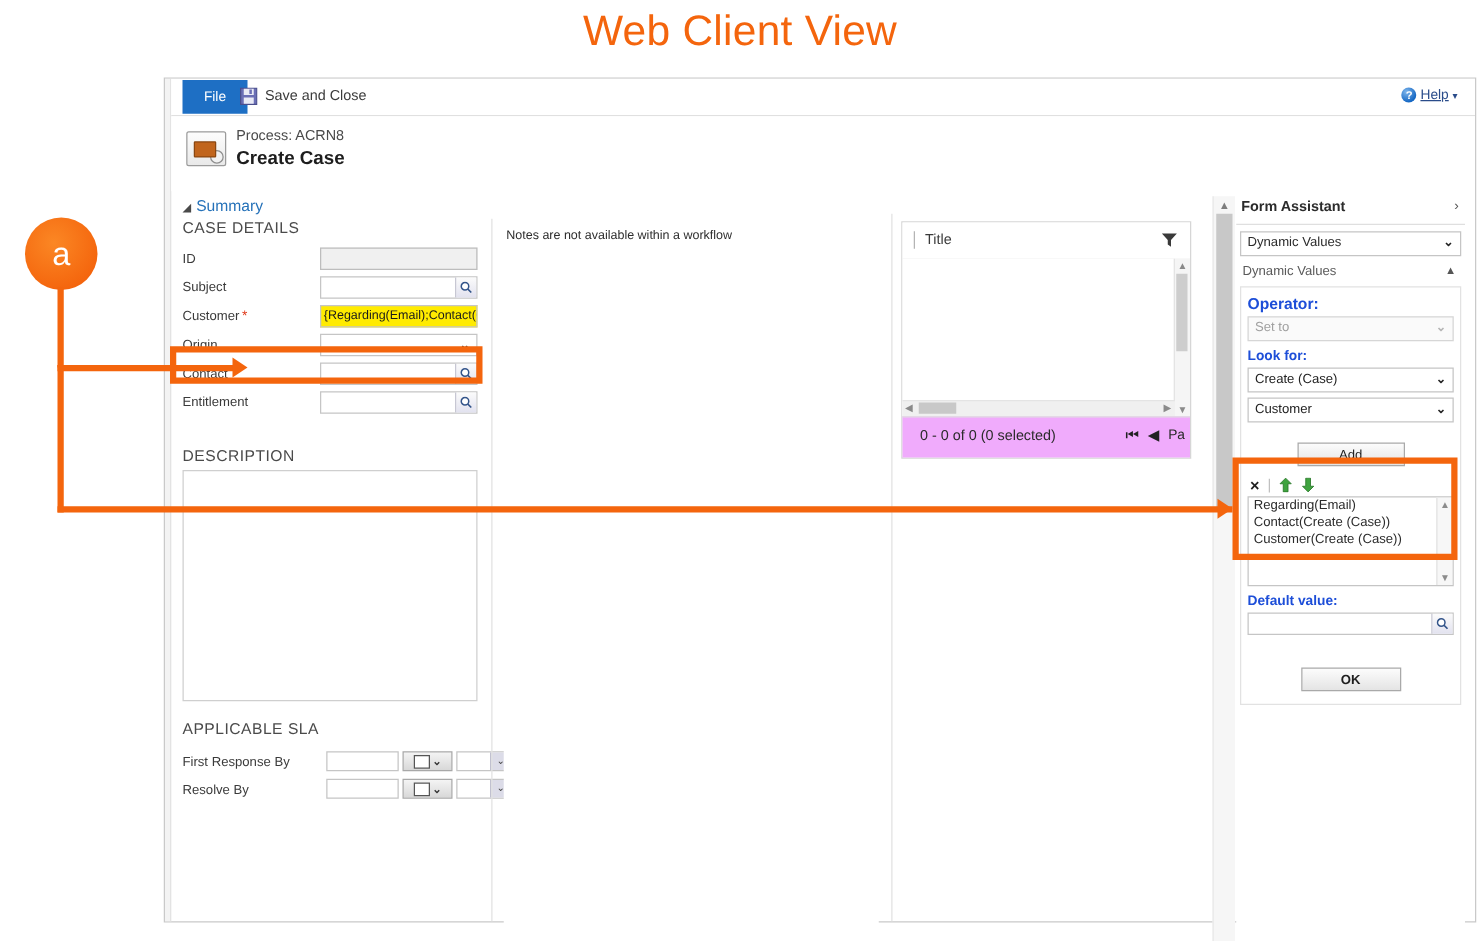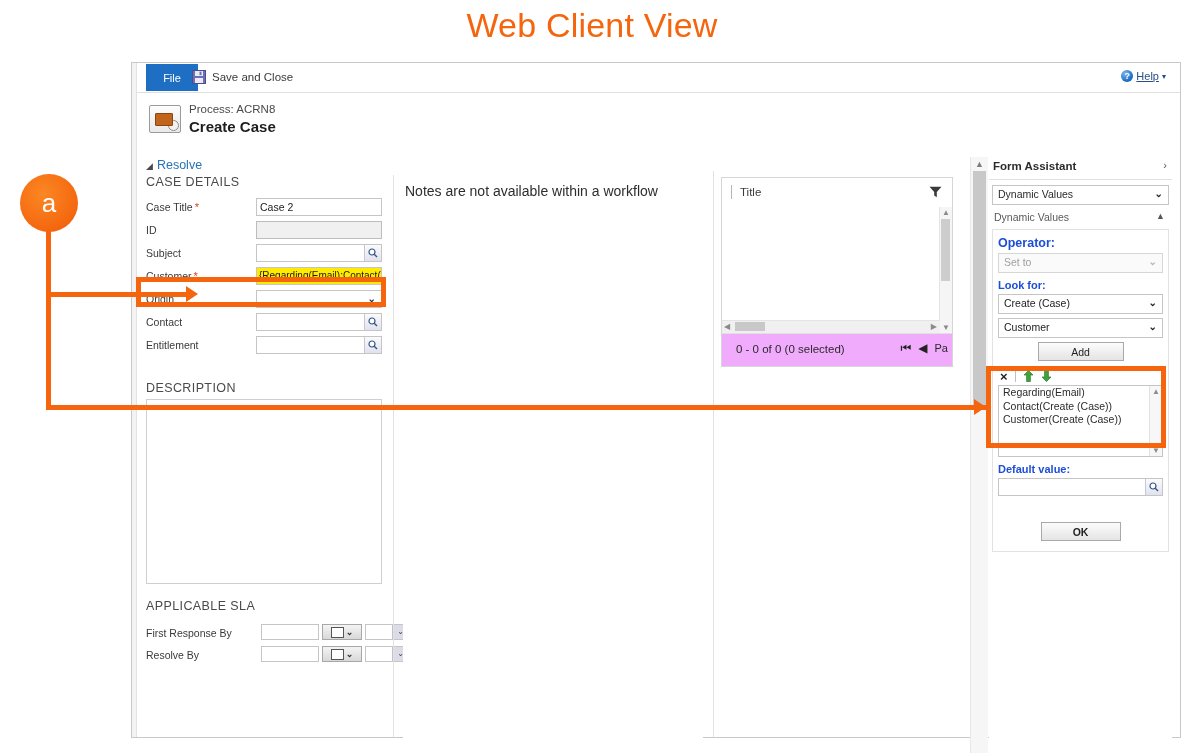--- a/index.html
+++ b/index.html
@@ -125,21 +125,21 @@
   .sla-cal .cico{width:13px;height:11px;background:#fff;border:1.5px solid #555;box-sizing:border-box;}
   .sla-cal .cv{font-size:9px;font-weight:bold;color:#333;}
   .sla-last{
     position:absolute;left:228px;top:2px;width:44px;height:16px;box-sizing:border-box;
     border:1px solid #c5c5c5;background:#fff;
   }
   .sla-last .cv{position:absolute;right:0;top:0;width:15px;height:14px;background:#dcdce8;border-left:1px solid #c0c0cf;font-size:8px;color:#444;text-align:center;line-height:14px;}
 
   
   .notes{position:absolute;left:9px;top:6px;width:300px;height:592px;background:#fff;}
-  .notes-txt{font-size:14px;color:#2d2d2d;padding:2px 0 0 2px;}
+  .notes-txt{font-size:10px;color:#2d2d2d;padding:2px 0 0 2px;}
 
   
   .grid{position:absolute;left:7px;top:6px;width:232px;height:190px;border:1px solid #d6d6d6;background:#fff;box-sizing:border-box;}
   .grid-head{height:29px;border-bottom:1px solid #dcdcdc;background:#fff;position:relative;}
   .grid-head .divider{position:absolute;left:9px;top:7px;width:1px;height:14px;background:#b4b4b4;}
   .grid-head .th{position:absolute;left:18px;top:8px;font-size:11.5px;color:#3a3a3a;}
   .grid-head .filt{position:absolute;right:10px;top:8px;}
   .funnel{width:13px;height:12px;display:block;}
   .grid-body{position:absolute;left:0;top:29px;right:0;bottom:33px;background:#fff;}
   .gv-scroll{position:absolute;right:0;top:0;width:12px;bottom:0;background:#f5f5f5;border-left:1px solid #e4e4e4;}
@@ -188,21 +188,21 @@
     position:relative;height:18px;border:1px solid #d6d6d6;background:#fafafa;margin-bottom:6px;
   }
   .fa-dis .v{position:absolute;left:5px;top:2px;font-size:10.5px;color:#a0a0a0;}
   .fa-dis .chev{position:absolute;right:5px;top:2px;font-size:10px;color:#b5b5b5;font-weight:bold;}
   .fa-ddl{position:relative;height:18px;border:1px solid #c5c5c5;background:#fff;margin-bottom:4px;}
   .fa-ddl .v{position:absolute;left:5px;top:2px;font-size:10.5px;color:#222;}
   .fa-ddl .chev{position:absolute;right:5px;top:2px;font-size:10px;color:#222;font-weight:bold;}
   .fa-addwrap{display:flex;justify-content:center;margin:3px 0 6px 0;}
   .fa-add{
     width:84px;height:17px;background:linear-gradient(#fcfcfc,#e4e4e4);border:1px solid #a9a9a9;
-    font-size:10.5px;color:#1e1e1e;display:flex;align-items:center;justify-content:center;cursor:pointer;
+    font-size:10.5px;color:#1e1e1e;display:flex;align-items:center;justify-content:center;cursor:pointer;margin-top:12px;
   }
   .fa-tools{position:relative;height:18px;display:flex;align-items:center;gap:7px;padding-left:2px;}
   .fa-x{font-size:13px;color:#1f1f1f;font-weight:bold;line-height:1;cursor:pointer;}
   .fa-div{width:1px;height:11px;background:#c0c0c0;}
   .arw{width:11px;height:12px;display:block;cursor:pointer;}
   .fa-list{
     position:relative;height:70px;border:1px solid #c5c5c5;background:#fff;overflow:hidden;
   }
   .fa-list .li{font-size:10.5px;color:#2b2b2b;padding:0 0 0 4px;line-height:13.5px;cursor:pointer;}
   .fa-list .sb{position:absolute;right:0;top:0;width:12px;bottom:0;background:#f7f7f7;border-left:1px solid #e2e2e2;}
@@ -267,30 +267,26 @@
     </div>
   </div>
 
   <div class="proc">
     <div class="proc-ico"></div>
     <div class="proc-sub">Process: ACRN8</div>
     <div class="proc-title">Create Case</div>
   </div>
 
   <div class="summary-row">
-    <span class="tri">◢</span><span>Resolve</span>
+    <span class="tri">◢</span><span>Summary</span>
   </div>
 
   <div class="col-left">
     <div class="sec-head" style="margin:0 0 8px 9px;">CASE DETAILS</div>
 
-    <div class="fld">
-      <div class="lab"><span>Case Title</span><span class="req">*</span></div>
-      <input class="inp" value="Case 2" style="">
-    </div>
 
     <div class="fld">
       <div class="lab">ID</div>
       <input class="inp readonly" readonly="" value="" style="">
     </div>
 
     <div class="fld">
       <div class="lab">Subject</div>
       <div class="lookup">
         <div class="btn">

